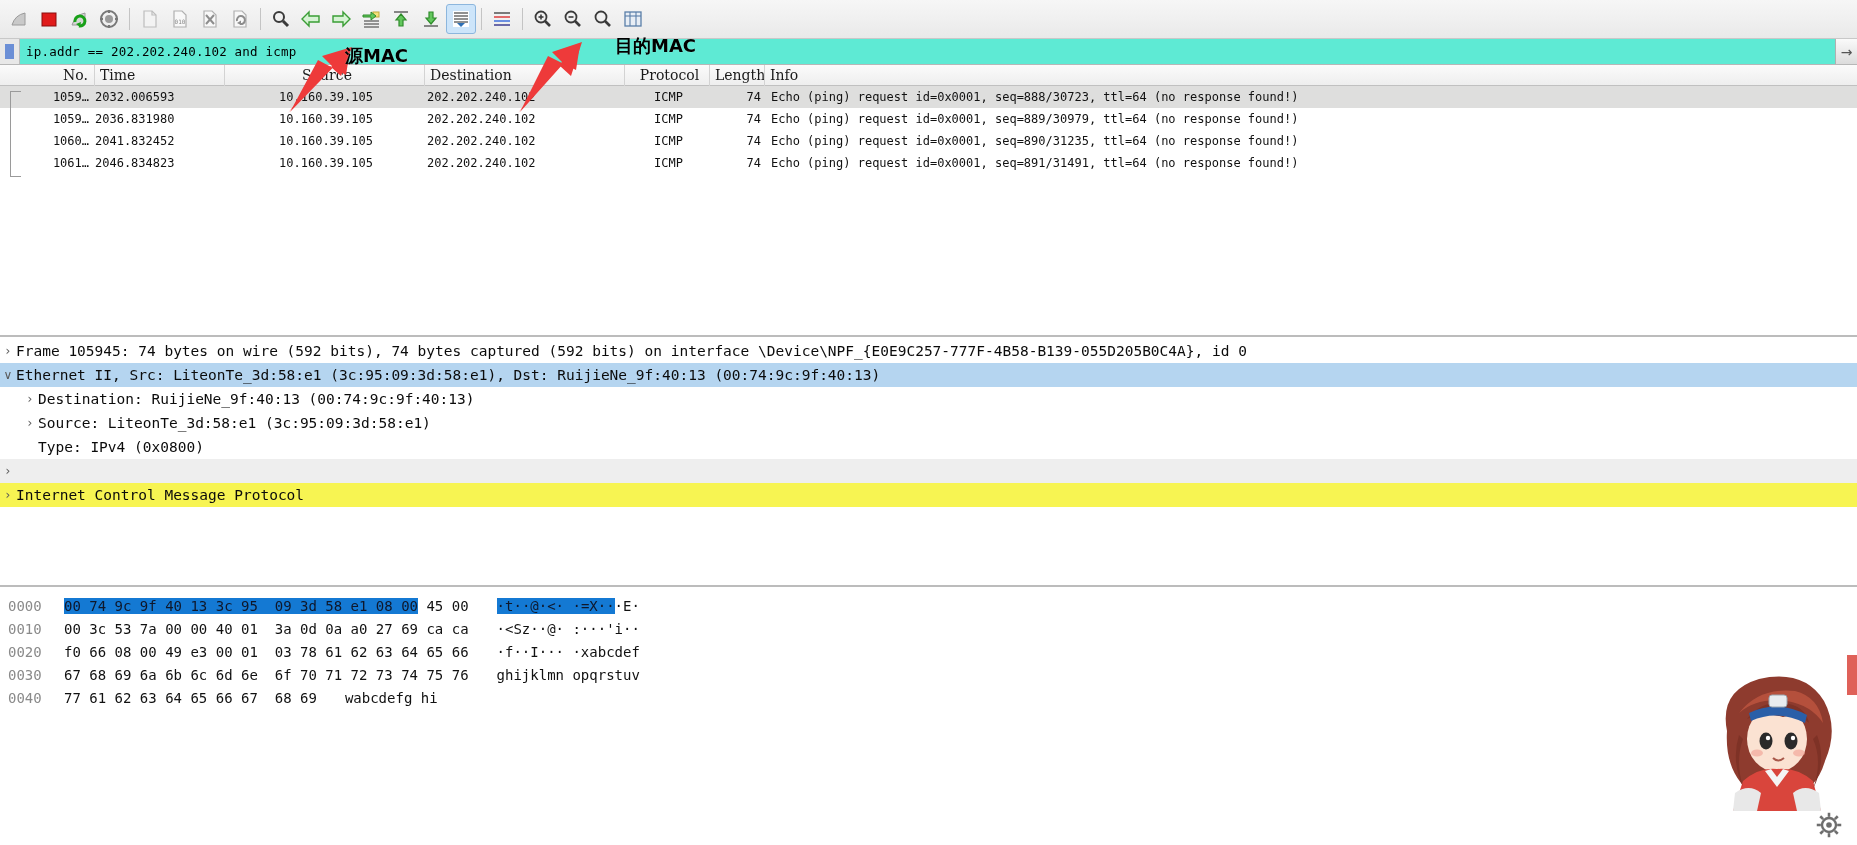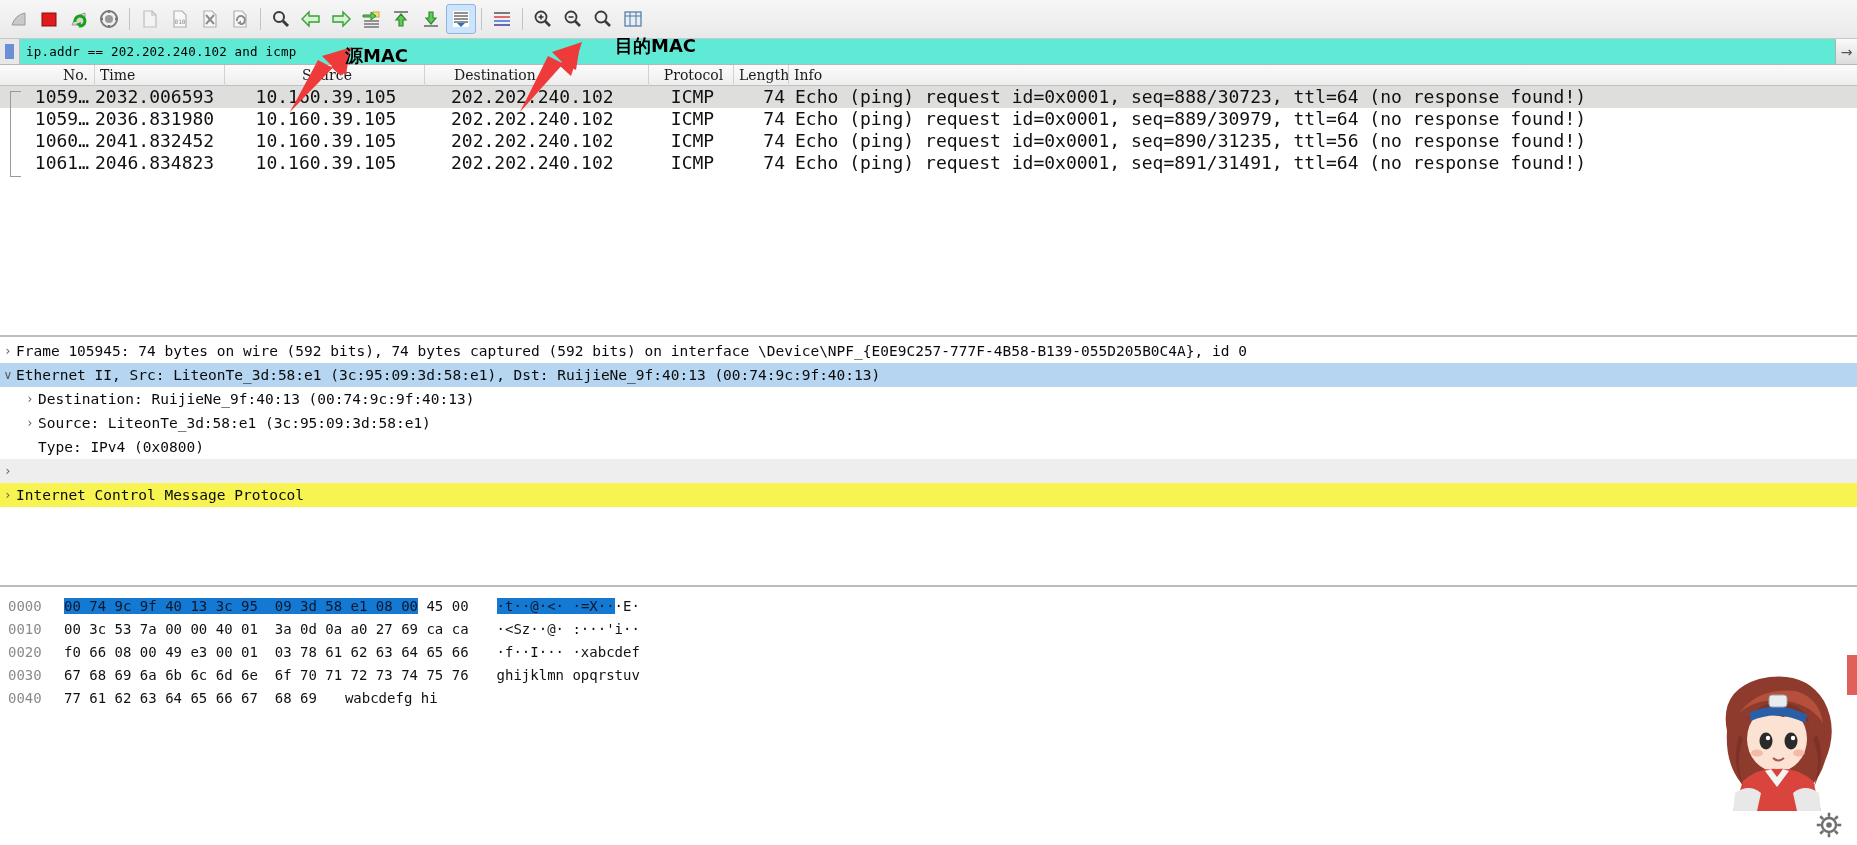--- a/index.html
+++ b/index.html
@@ -64,29 +64,29 @@
   #pl-header {
     display: flex; height: 21px; align-items: center;
     background: linear-gradient(to bottom,#fbfbfb,#eeeeee);
     border-bottom: 1px solid #c0c0c0;
     font-family: "DejaVu Serif", serif; font-size: 14px; color: #1a1a1a;
   }
   #pl-header .col { border-right: 1px solid #d3d3d3; padding-left: 5px;
                     height: 21px; line-height: 21px; overflow: hidden; white-space: nowrap; }
   .pl-row {
     display: flex; height: 22px; align-items: center;
-    font-family: "DejaVu Sans Mono", monospace; font-size: 18px; color: #111;
+    font-family: "DejaVu Sans Mono", monospace; font-size: 12px; color: #111;
     white-space: nowrap;
   }
   .pl-row.selected { background: #dededd; }
   .pl-row .c { height: 22px; line-height: 22px; overflow: hidden; }
   .c-no    { width: 95px;  text-align: right; padding-right: 6px; }
   .c-time  { width: 130px; text-align: left; }
   .c-src   { width: 200px; padding-left: 2px; text-align: center; }
-  .c-dst   { width: 200px; padding-left: 2px; margin-left: 24px; }
+  .c-dst   { width: 200px; padding-left: 2px; }
   .c-proto { width: 85px;  padding-left: 2px; text-align: center; }
   .c-len   { width: 55px;  text-align: right; padding-right: 4px; }
   .c-info  { flex: 1; padding-left: 6px; }
 
   
   #pl-bracket { position: absolute; left: 10px; top: 26px; width: 14px; height: 86px;
                 border-left: 1px solid #9a9a9a; }
   #pl-bracket .tk { position:absolute; left:0; width:10px; height:1px; background:#9a9a9a; }
 
   
@@ -355,21 +355,21 @@
         <div class="c c-len">74</div>
         <div class="c c-info">Echo (ping) request  id=0x0001, seq=889/30979, ttl=64 (no response found!)</div>
       </div>
       <div class="pl-row">
         <div class="c c-no">1060…</div>
         <div class="c c-time">2041.832452</div>
         <div class="c c-src">10.160.39.105</div>
         <div class="c c-dst">202.202.240.102</div>
         <div class="c c-proto">ICMP</div>
         <div class="c c-len">74</div>
-        <div class="c c-info">Echo (ping) request  id=0x0001, seq=890/31235, ttl=56 (no response found!)</div>
+        <div class="c c-info">Echo (ping) request  id=0x0001, seq=890/31235, ttl=64 (no response found!)</div>
       </div>
       <div class="pl-row">
         <div class="c c-no">1061…</div>
         <div class="c c-time">2046.834823</div>
         <div class="c c-src">10.160.39.105</div>
         <div class="c c-dst">202.202.240.102</div>
         <div class="c c-proto">ICMP</div>
         <div class="c c-len">74</div>
         <div class="c c-info">Echo (ping) request  id=0x0001, seq=891/31491, ttl=64 (no response found!)</div>
       </div>

